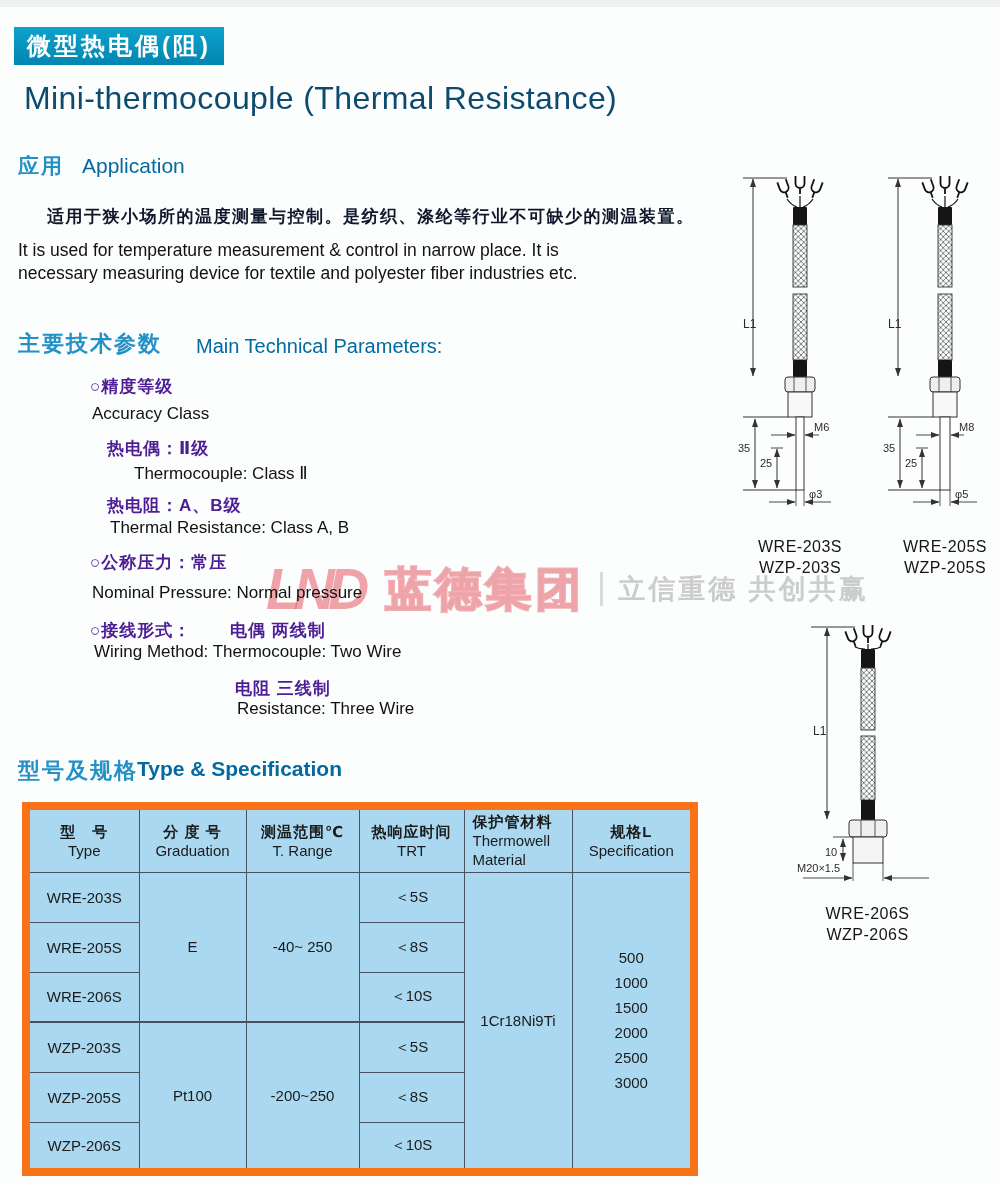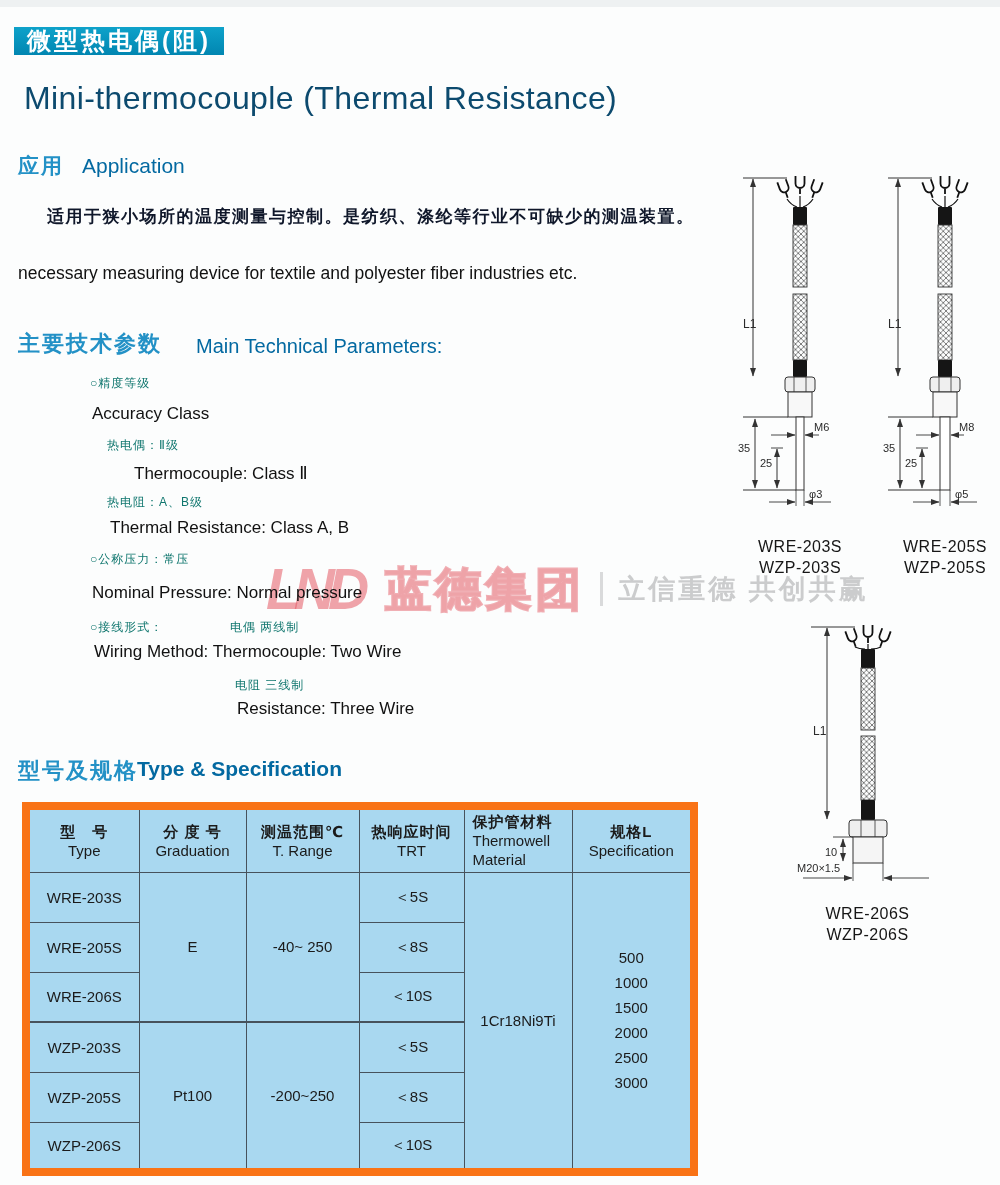--- a/index.html
+++ b/index.html
@@ -6,35 +6,35 @@
   html,body { background:#ffffff; }
   .page {
     position:relative; width:1000px; height:1185px;
     background:#fcfdfd; overflow:hidden;
     font-family:"Liberation Sans","DejaVu Sans",sans-serif; color:#161616;
   }
   .abs { position:absolute; }
   .top-strip { left:0; top:0; width:1000px; height:7px; background:#eef1f2; }
 
   .banner {
-    left:14px; top:27px; height:28px; padding:0 13px;
+    left:14px; top:27px; height:38px; padding:0 13px;
     background:linear-gradient(180deg,#0ea2ca,#0186b1);
     color:#fff; font-size:24px; font-weight:700; letter-spacing:3px;
     display:flex; align-items:center;
   }
   .page-title { left:24px; top:80px; font-size:32px; letter-spacing:.4px; color:#0c4a6e; }
 
   .sec-head { display:flex; align-items:baseline; gap:18px; }
   .h-zh { color:#2391c6; font-weight:700; }
   .h-en { color:#0369a1; }
 
   .zh-body { font-weight:700; color:#0f172a; font-size:17px; letter-spacing:1.5px; }
   .en-body { color:#111; font-size:17.5px; }
 
-  .param-zh { font-weight:400; font-size:12px; color:#0f766e; letter-spacing:1px; }
+  .param-zh { font-weight:700; font-size:17px; color:#4c1d95; letter-spacing:1px; }
   .param-en { font-size:17px; color:#111; }
 
   
   .watermark { left:266px; top:560px; height:58px; display:flex; align-items:center; gap:15px; }
   .wm-logo {
     font-size:57px; font-weight:800; font-style:italic; line-height:1;
     color:rgba(228,90,100,.55); letter-spacing:-7px; padding-right:8px;
   }
   .wm-company {
     font-size:46px; font-weight:800; letter-spacing:4px; line-height:1;
@@ -83,20 +83,21 @@
   <div class="abs banner">
     <span>微型热电偶(阻)</span>
   </div>
   <div class="abs page-title">Mini-thermocouple (Thermal Resistance)</div>
 
   <div class="abs sec-head" style="left:18px; top:152px;">
     <span class="h-zh" style="font-size:21px; letter-spacing:2px;">应用</span>
     <span class="h-en" style="font-size:21px;">Application</span>
   </div>
   <div class="abs zh-body" style="left:47px; top:205px;">适用于狭小场所的温度测量与控制。是纺织、涤纶等行业不可缺少的测温装置。</div>
+  <div class="abs en-body" style="left:18px; top:240px;">It is used for temperature measurement &amp; control in narrow place. It is</div>
   <div class="abs en-body" style="left:18px; top:263px;">necessary measuring device for textile and polyester fiber industries etc.</div>
 
   <div class="abs h-zh" style="left:18px; top:329px; font-size:22px; letter-spacing:2px;">主要技术参数</div>
   <div class="abs h-en" style="left:196px; top:335px; font-size:20px;">Main Technical Parameters:</div>
 
   <div class="abs param-zh" style="left:90px; top:375px;">○精度等级</div>
   <div class="abs param-en" style="left:92px; top:404px;">Accuracy Class</div>
   <div class="abs param-zh" style="left:107px; top:437px;">热电偶：Ⅱ级</div>
   <div class="abs param-en" style="left:110px; top:463px;margin-left:24px;">Thermocouple: Class Ⅱ</div>
   <div class="abs param-zh" style="left:107px; top:494px;">热电阻：A、B级</div>

